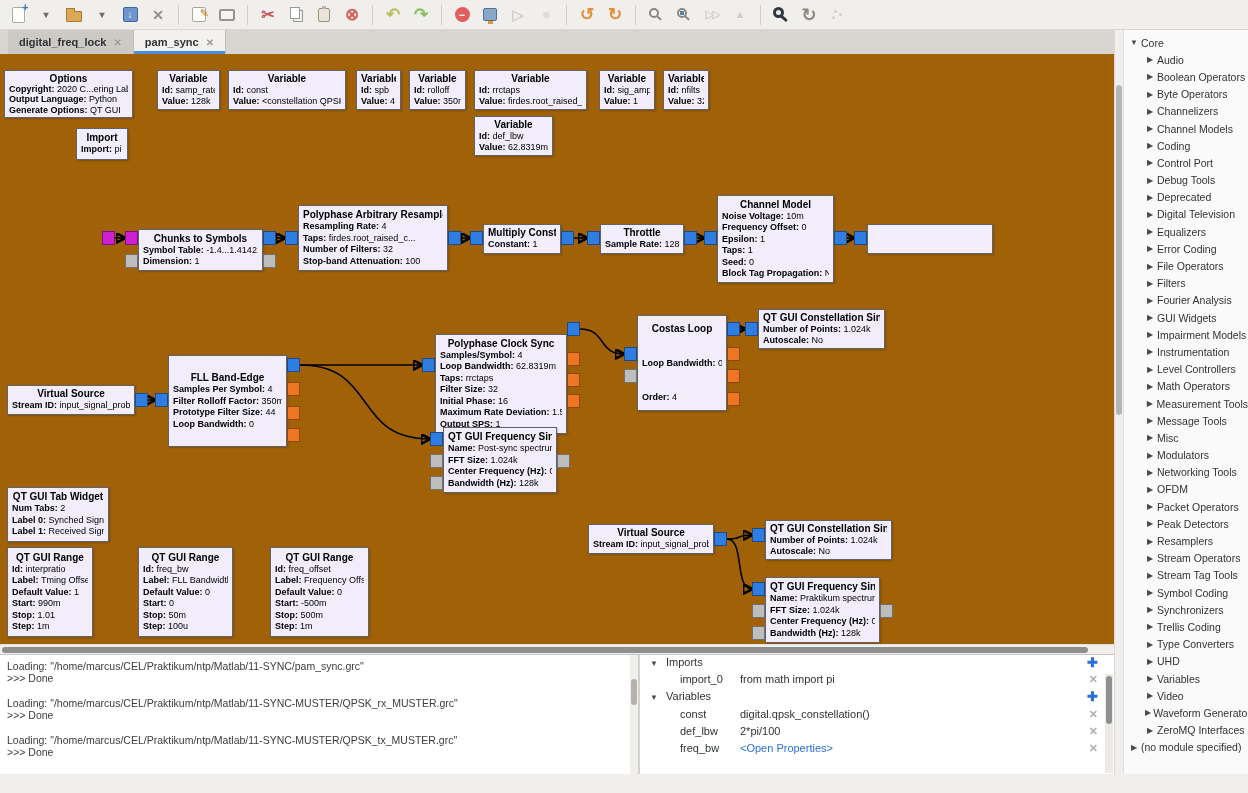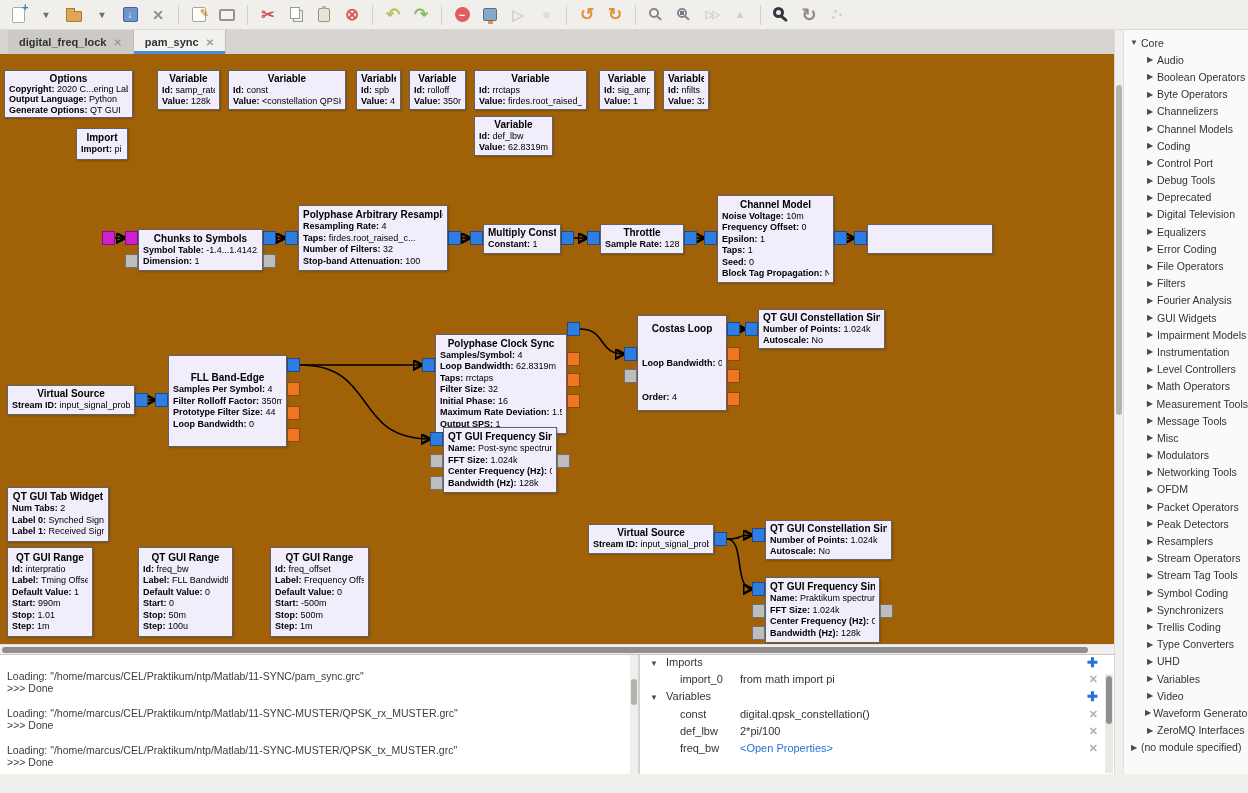--- a/index.html
+++ b/index.html
@@ -62,21 +62,21 @@
   #wires path{stroke:var(--wire);stroke-width:1.6;fill:none;pointer-events:stroke}
 
   
   .hscroll{height:10px;background:#f0efee;border-top:1px solid #e2e0dd;position:relative}
   .hscroll .handle{position:absolute;left:2px;top:2px;width:1086px;height:6px;border-radius:3px;background:#8f8f8f}
   .vstrip{width:9px;background:#f0efed;border-right:1px solid #e2e0dd;position:relative}
   .vstrip .handle{position:absolute;left:1px;width:6px;border-radius:3px;background:#b8b5b0}
 
   
   .bottom{height:120px;display:flex;background:#fff;border-top:1px solid #c9c6c2}
-  .console{width:630px;padding:15px 7px;font-size:10.5px;line-height:12.3px;color:#3c3c3c;overflow:hidden}
+  .console{width:630px;padding:5px 7px;font-size:10.5px;line-height:12.3px;color:#3c3c3c;overflow:hidden}
   .console-line{min-height:12.3px;white-space:nowrap}
   .console-scroll{width:8px;background:#f0efed;position:relative}
   .console-scroll .handle{position:absolute;left:1px;top:24px;width:6px;height:26px;border-radius:3px;background:#b5b2ad}
   .bsplit{width:2px;background:#d5d2ce}
   .varpanel{flex:1;position:relative;overflow:hidden;font-size:11px;color:#2f3336}
   .vp-header{height:18px;border-bottom:1px solid #e6e4e1;position:relative;color:#909090}
   .vp-header span{position:absolute;top:2px}
   .vp-col-id{left:12px}
   .vp-col-value{left:100px}
   .var-row{height:17.2px;position:relative}

